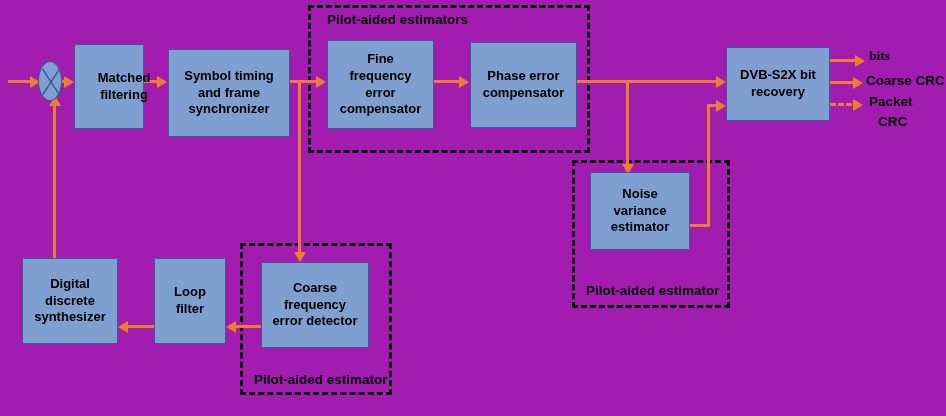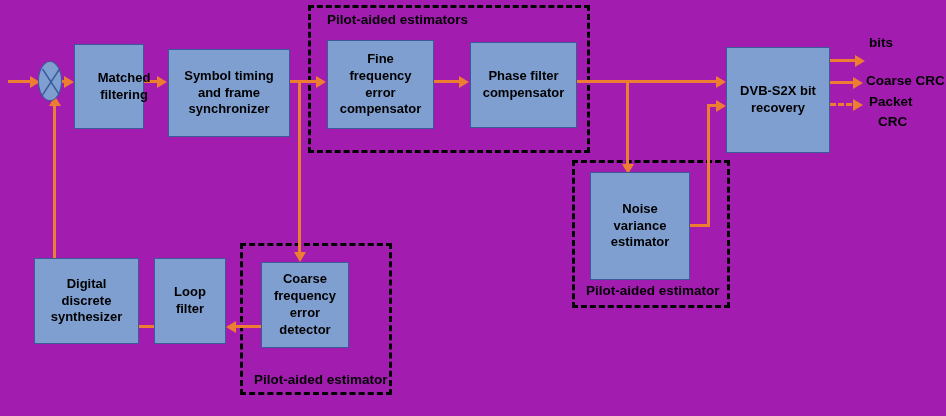--- a/index.html
+++ b/index.html
@@ -149,39 +149,39 @@
 
   <div class="blk" style="left:168px; top:41px; width:122px; height:88px;margin-top:8px;">Symbol timing
 and frame
 synchronizer</div>
 
   <div class="blk" style="left:327px; top:40px; width:107px; height:89px;">Fine
 frequency
 error
 compensator</div>
 
-  <div class="blk" style="left:470px; top:42px; width:107px; height:86px;">Phase filter
+  <div class="blk" style="left:470px; top:42px; width:107px; height:86px;">Phase error
 compensator</div>
 
-  <div class="blk" style="left:726px; top:47px; width:104px; height:106px;">DVB-S2X bit
+  <div class="blk" style="left:726px; top:47px; width:104px; height:74px;">DVB-S2X bit
 recovery</div>
 
-  <div class="blk" style="left:590px; top:172px; width:100px; height:108px;">Noise
+  <div class="blk" style="left:590px; top:172px; width:100px; height:78px;">Noise
 variance
 estimator</div>
 
-  <div class="blk" style="left:261px; top:262px; width:88px; height:86px;">Coarse
+  <div class="blk" style="left:261px; top:262px; width:108px; height:86px;">Coarse
 frequency
 error detector</div>
 
   <div class="blk" style="left:154px; top:258px; width:72px; height:86px;">Loop
 filter</div>
 
-  <div class="blk" style="left:34px; top:258px; width:105px; height:86px;">Digital
+  <div class="blk" style="left:22px; top:258px; width:96px; height:86px;">Digital
 discrete
 synthesizer</div>
 
-  <div class="outlbl" style="left:869px; top:35px;">bits</div>
+  <div class="outlbl" style="left:869px; top:48px;font-family:Liberation Serif, serif;">bits</div>
   <div class="outlbl" style="left:866px; top:73px;">Coarse CRC</div>
   <div class="outlbl" style="left:869px; top:94px;">Packet</div>
   <div class="outlbl" style="left:878px; top:114px;">CRC</div>
 
 </div>
 
 </body></html>

